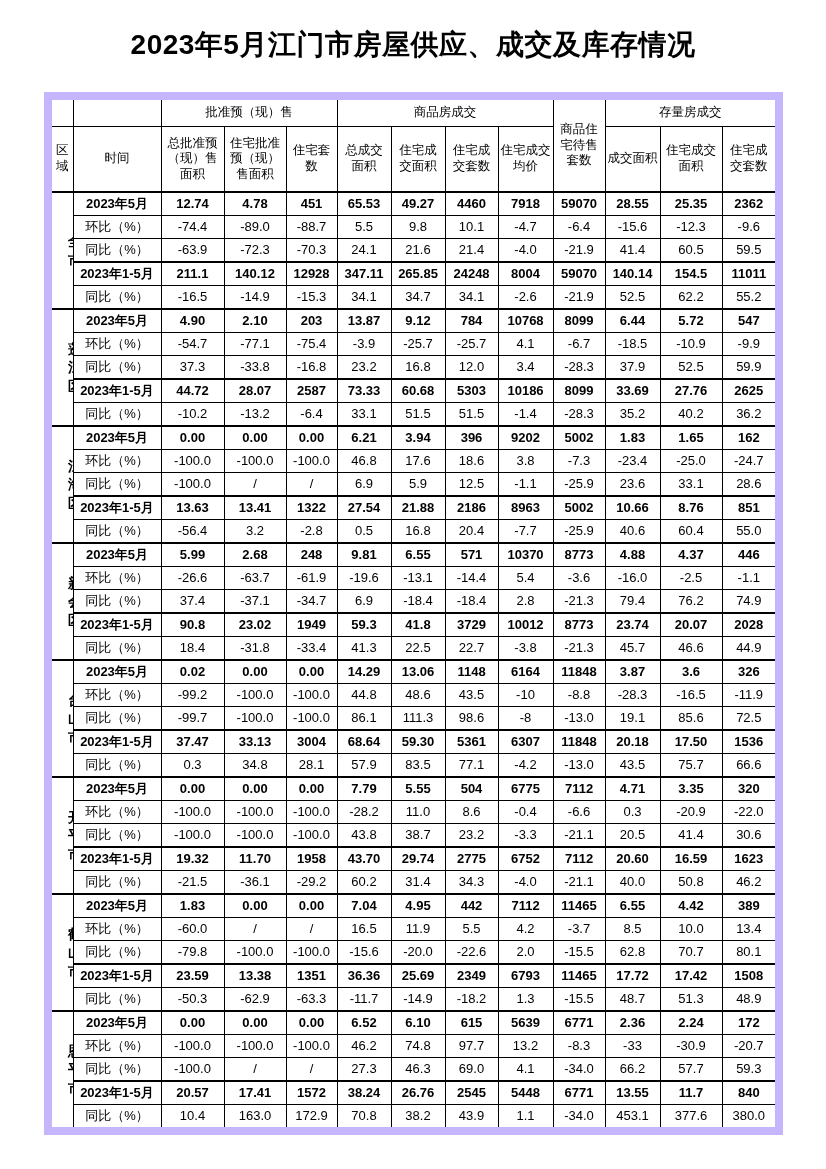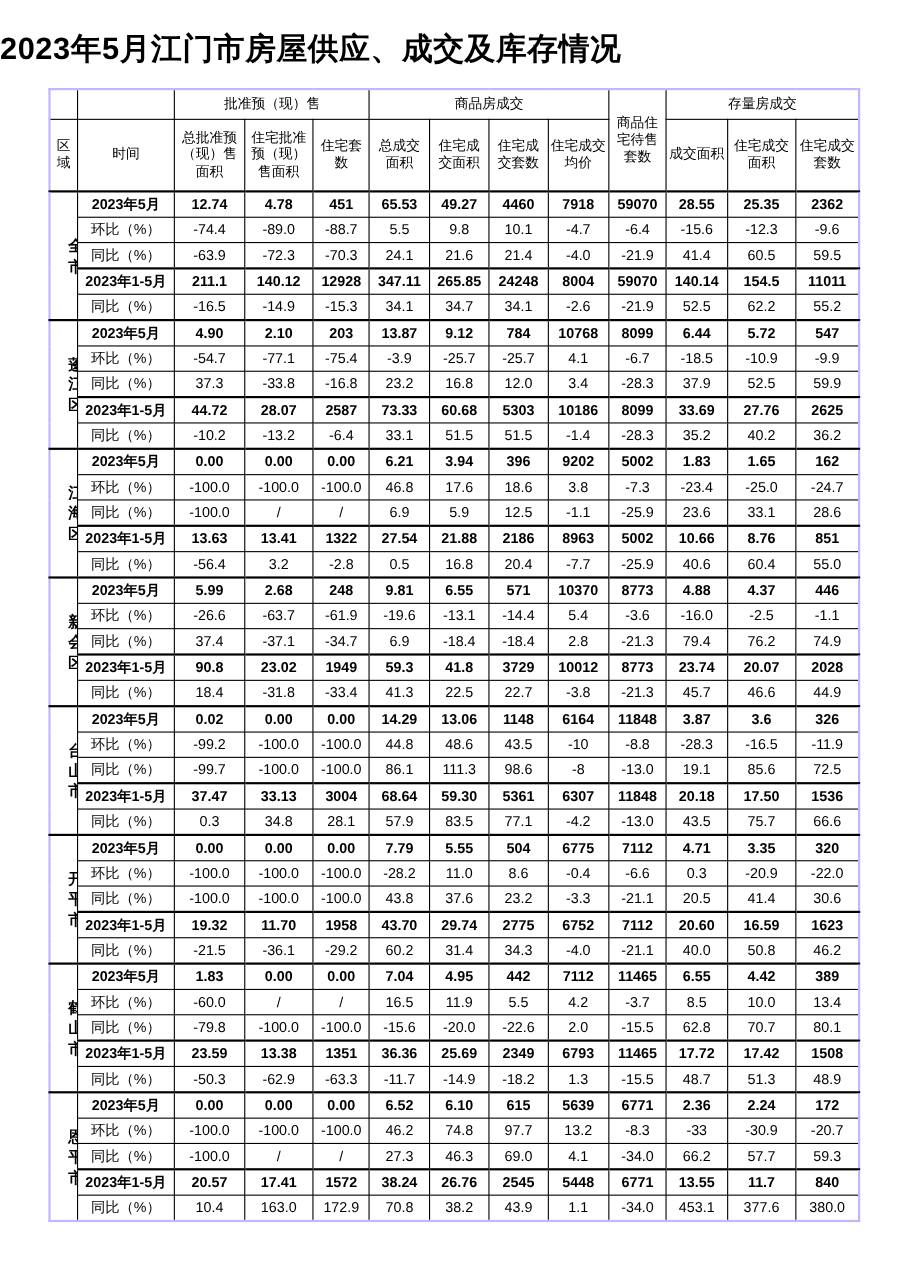--- a/index.html
+++ b/index.html
@@ -3,27 +3,27 @@
 <meta charset="utf-8">
 <style>
   html,body { margin:0; padding:0; background:#fff; }
   body {
     width:826px; height:1169px; overflow:hidden;
     font-family:"Liberation Sans","DejaVu Sans",sans-serif;
     color:#000;
   }
   .page { position:relative; width:826px; height:1169px; background:#fff; }
   .title {
-    margin:0; padding-top:26px; padding-bottom:16px;
-    text-align:left; font-size:28px; font-weight:bold; letter-spacing:0.5px;
+    margin:0; padding-top:26px; padding-bottom:28px;
+    text-align:center; font-size:28px; font-weight:bold; letter-spacing:0.5px;
   }
   table.stat {
     border-collapse:collapse; table-layout:fixed;
     margin-left:44px; width:738px;
-    border:2px solid #c4b5fd;
+    border:8px solid #c4b5fd;
   }
   .stat th, .stat td {
     border:1px solid #000;
     text-align:center; vertical-align:middle;
     padding:1px 2px; font-weight:normal;
     font-size:13px; line-height:1.25;
     overflow:hidden;
   }
   .stat thead th { font-size:12.5px; }
   .stat thead tr.group-row th { height:24px; }
@@ -478,21 +478,21 @@
           <td>0.3</td>
           <td>-20.9</td>
           <td>-22.0</td>
         </tr>
         <tr class="">
           <td>同比（%）</td>
           <td>-100.0</td>
           <td>-100.0</td>
           <td>-100.0</td>
           <td>43.8</td>
-          <td>37.6</td>
+          <td>38.7</td>
           <td>23.2</td>
           <td>-3.3</td>
           <td>-21.1</td>
           <td>20.5</td>
           <td>41.4</td>
           <td>30.6</td>
         </tr>
         <tr class="period-start bold-row">
           <td>2023年1-5月</td>
           <td>19.32</td>

